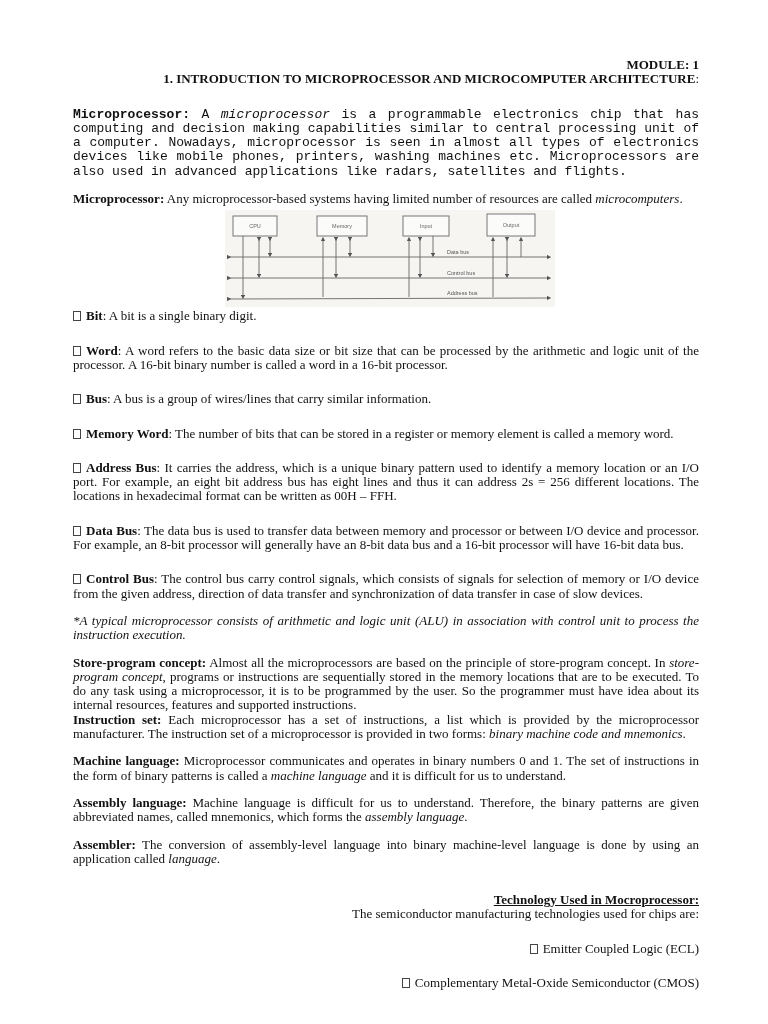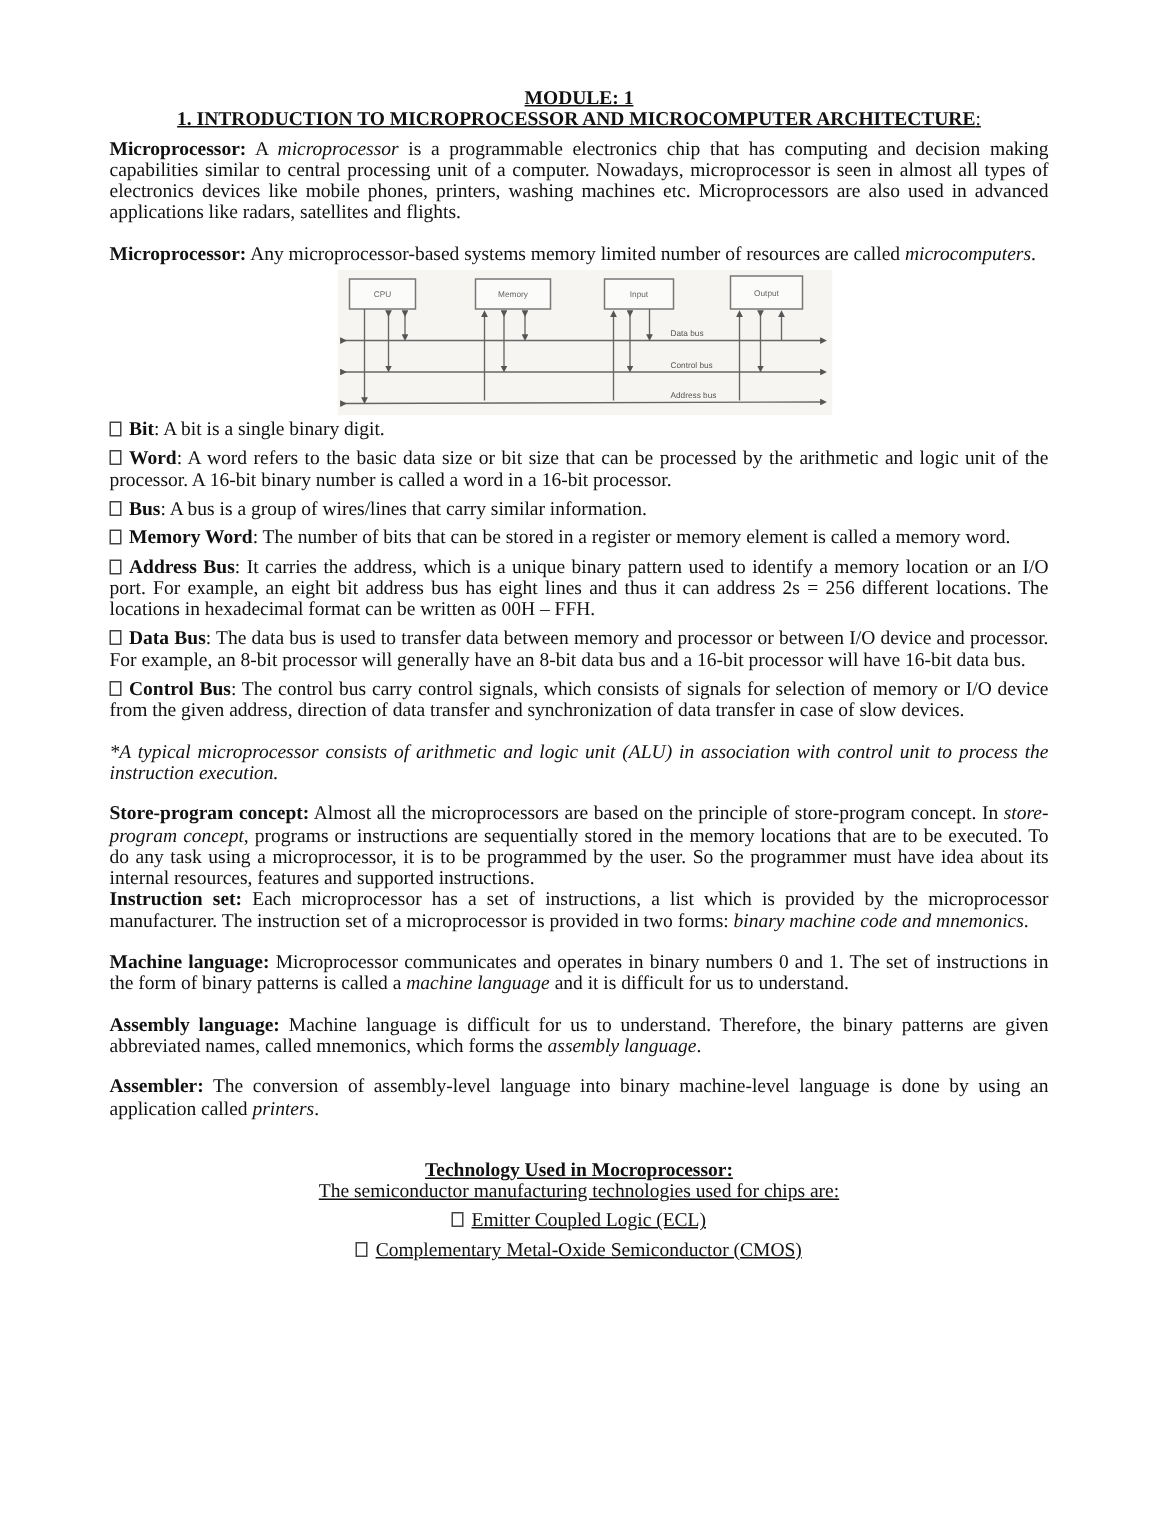--- a/index.html
+++ b/index.html
@@ -1,43 +1,43 @@
 <!DOCTYPE html>
 <html><head>
 <meta charset="utf-8">
 <style>
   html, body { margin: 0; padding: 0; background: #ffffff; }
   body { width: 768px; height: 1024px; position: relative; overflow: hidden;
          font-family: "Liberation Serif", serif; color: #111111; font-size: 13px; line-height: 14.3px; }
   .page { position: absolute; left: 73px; top: 58px; width: 626px; }
   p { margin: 0; text-align: justify; }
   .h { font-weight: bold; }
-  .gap-s { margin-top: 5px; }
+  .gap-s { margin-top: 20px; }
   .gap-m { margin-top: 13px; }
-  .gap-l { margin-top: 5px; }
+  .gap-l { margin-top: 21px; font-family: Liberation Mono, monospace; }
   b { font-weight: bold; }
   i { font-style: italic; }
   .box { display: inline-block; width: 8px; height: 10px; border: 1px solid #444; margin-right: 5px; vertical-align: -1px; box-sizing: border-box; }
   .figure { position: relative; width: 330px; height: 97px; margin: 4px 0 0 152px; }
   .caption { text-align: center; font-size: 11px; margin-top: 8px; }
   .u { text-decoration: underline; font-weight: bold; }
-  .nojust { text-align: center; text-decoration: underline; }
+  .nojust { text-align: right; }
   svg text { font-family: "Liberation Sans", sans-serif; }
 </style>
 </head>
 <body>
 
 <div class="page">
 
   <p class="h nojust">MODULE: 1</p>
   <p class="nojust"><b>1. INTRODUCTION TO MICROPROCESSOR AND MICROCOMPUTER ARCHITECTURE</b><span>:</span></p>
 
   <p class="gap-l"><b>Microprocessor:</b><span> A </span><i>microprocessor</i><span> is a programmable electronics chip that has computing and decision making capabilities similar to central processing unit of a computer. Nowadays, microprocessor is seen in almost all types of electronics devices like mobile phones, printers, washing machines etc. Microprocessors are also used in advanced applications like radars, satellites and flights.</span></p>
 
-  <p class="gap-m"><b>Microprocessor:</b><span> Any microprocessor-based systems memory limited number of resources are called </span><i>microcomputers</i><span>.</span></p>
+  <p class="gap-m"><b>Microprocessor:</b><span> Any microprocessor-based systems having limited number of resources are called </span><i>microcomputers</i><span>.</span></p>
 
   <div class="figure">
     <svg width="330" height="97" viewBox="0 0 330 97">
       <defs>
         <marker id="ah" markerWidth="5" markerHeight="5" refX="2.5" refY="2.5" orient="auto">
           <path d="M0,0 L5,2.5 L0,5 z" fill="#555"></path>
         </marker>
       </defs>
       <rect x="0" y="0" width="330" height="97" fill="#f6f5f2"></rect>
       <g stroke="#777" stroke-width="1" fill="#fbfbfa">
@@ -90,21 +90,21 @@
   <p class="gap-m"><i>*A typical microprocessor consists of arithmetic and logic unit (ALU) in association with control unit to process the instruction execution.</i></p>
 
   <p class="gap-m"><b>Store-program concept:</b><span> Almost all the microprocessors are based on the principle of store-program concept. In </span><i>store-program concept</i><span>, programs or instructions are sequentially stored in the memory locations that are to be executed. To do any task using a microprocessor, it is to be programmed by the user. So the programmer must have idea about its internal resources, features and supported instructions.</span></p>
 
   <p><b>Instruction set:</b><span> Each microprocessor has a set of instructions, a list which is provided by the microprocessor manufacturer. The instruction set of a microprocessor is provided in two forms: </span><i>binary machine code and mnemonics</i><span>.</span></p>
 
   <p class="gap-m"><b>Machine language:</b><span> Microprocessor communicates and operates in binary numbers 0 and 1. The set of instructions in the form of binary patterns is called a </span><i>machine language</i><span> and it is difficult for us to understand.</span></p>
 
   <p class="gap-m"><b>Assembly language:</b><span> Machine language is difficult for us to understand. Therefore, the binary patterns are given abbreviated names, called mnemonics, which forms the </span><i>assembly language</i><span>.</span></p>
 
-  <p class="gap-m"><b>Assembler:</b><span> The conversion of assembly-level language into binary machine-level language is done by using an application called </span><i>printers</i><span>.</span></p>
+  <p class="gap-m"><b>Assembler:</b><span> The conversion of assembly-level language into binary machine-level language is done by using an application called </span><i>language</i><span>.</span></p>
 
   <p class="u nojust" style="margin-top:27px;">Technology Used in Mocroprocessor:</p>
   <p class="nojust">The semiconductor manufacturing technologies used for chips are:</p>
   <div>
     <p class="nojust gap-s"><span class="box"></span><span>Emitter Coupled Logic (ECL)</span></p>
     <p class="nojust gap-s"><span class="box"></span><span>Complementary Metal-Oxide Semiconductor (CMOS)</span></p>
   </div>
 </div>
 
 </body></html>

